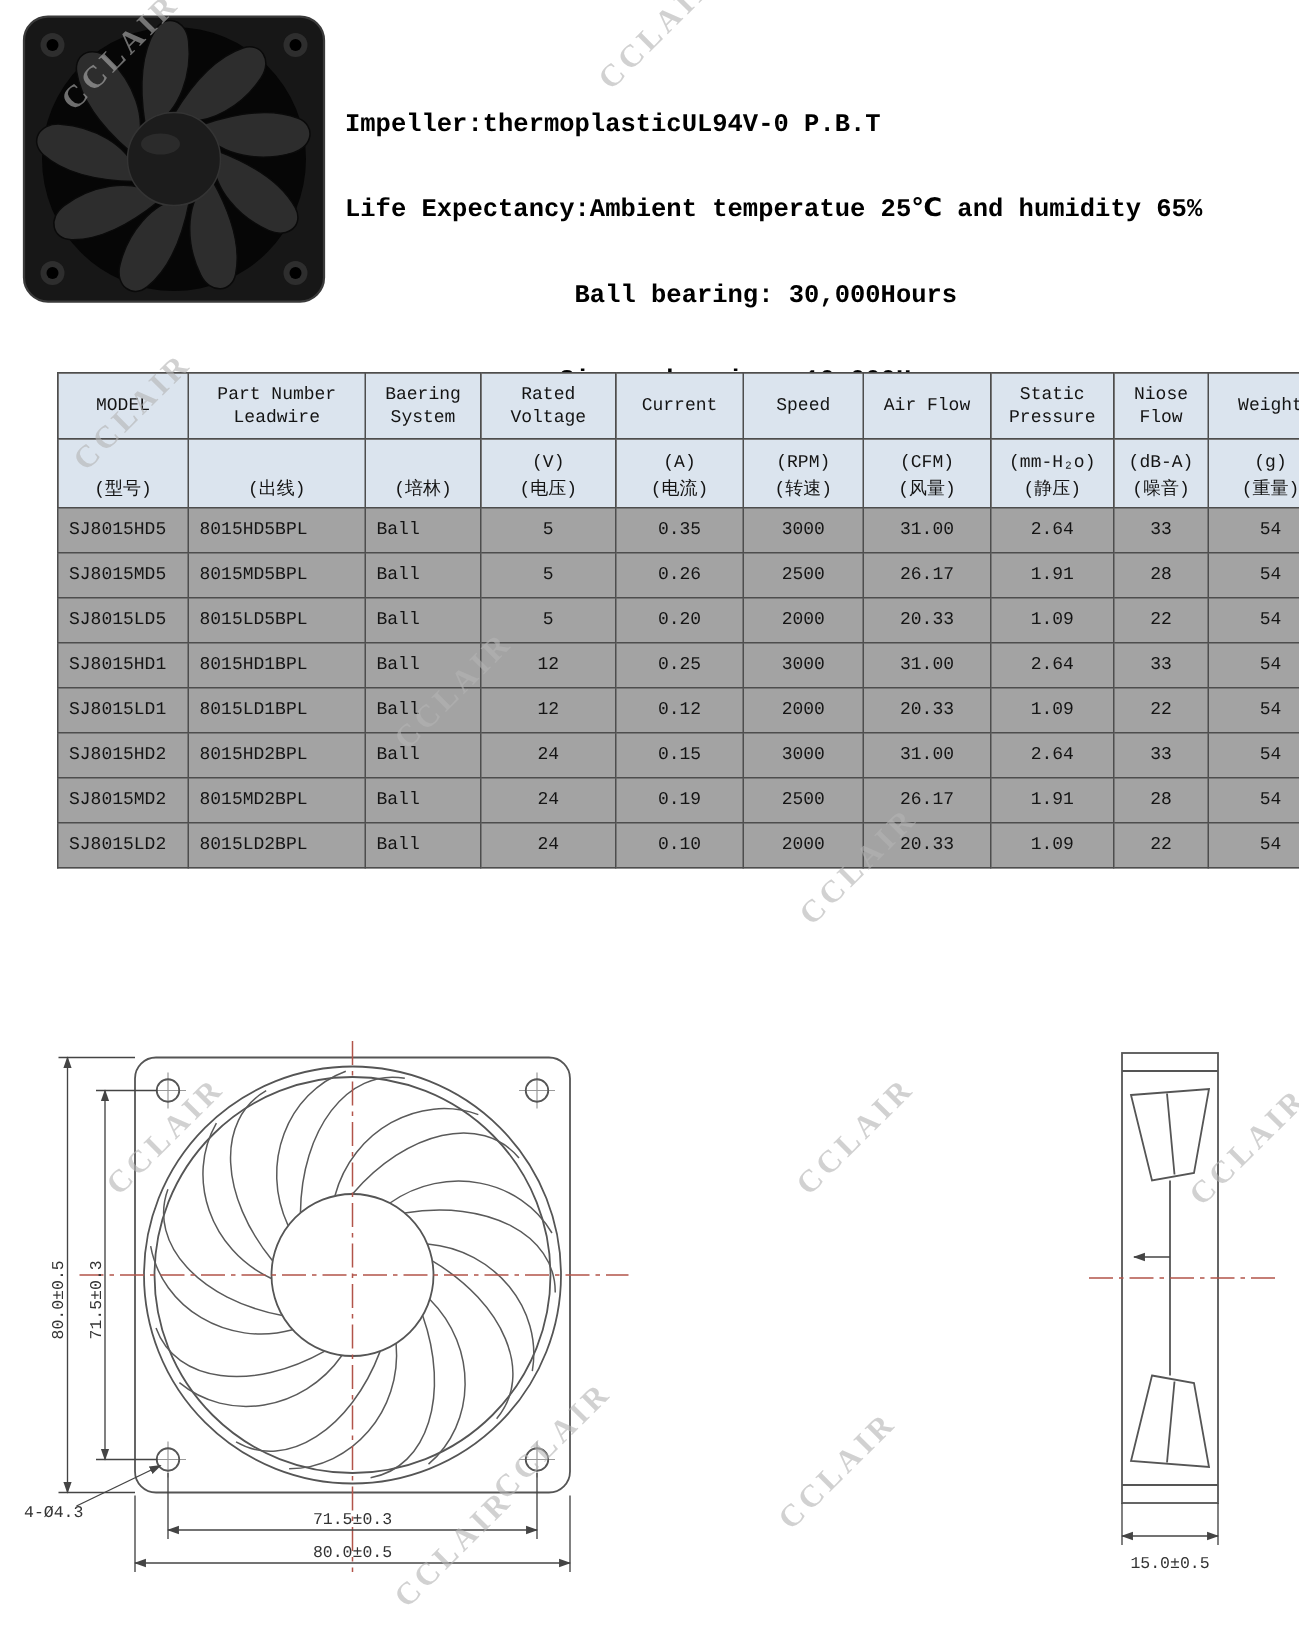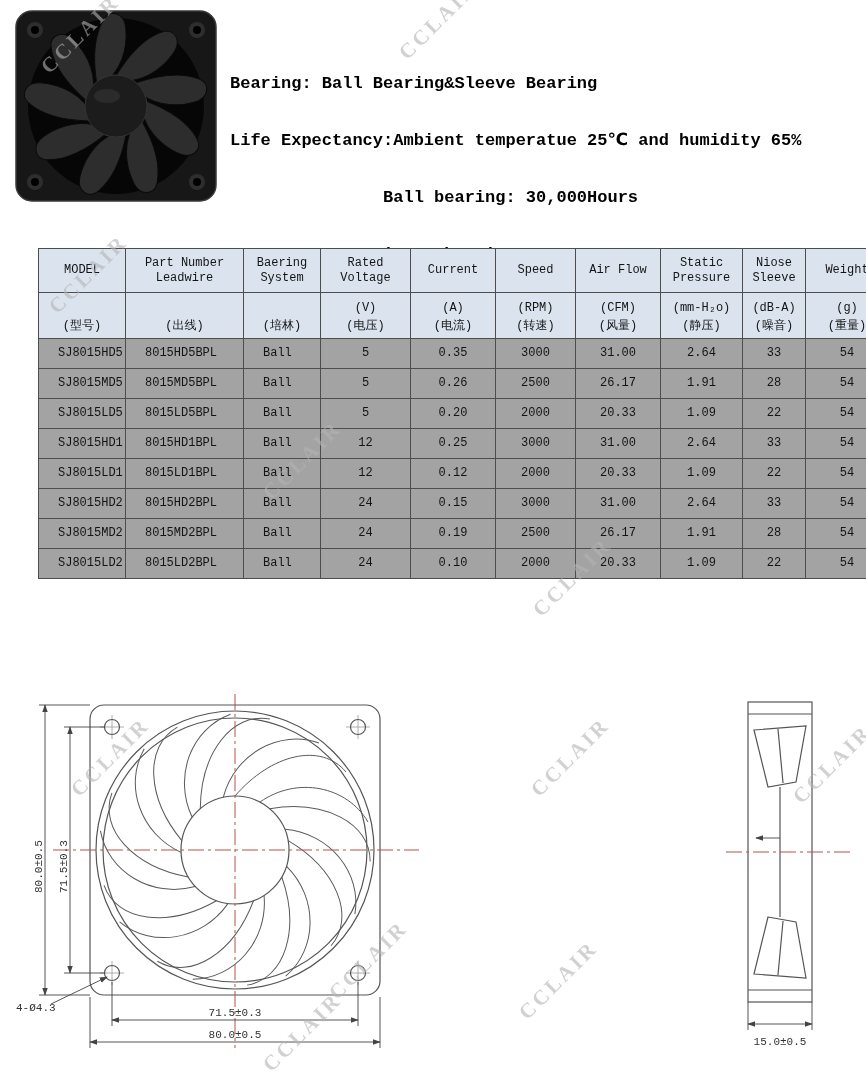--- a/index.html
+++ b/index.html
@@ -40,21 +40,21 @@
     background:#a3a3a3;
     margin-left:24px;
   }
   .spec-table th, .spec-table td { border:1px solid #4d4d4d; overflow:hidden; }
   .spec-table thead th { background:#dbe4ee; font-weight:normal; text-align:center; }
   .spec-table .h-en  { height:44px; vertical-align:middle; }
   .spec-table .h-sub { height:46px; vertical-align:bottom; padding-bottom:3px; }
   .spec-table .h-sub .unit { height:17px; line-height:17px; }
   .spec-table .h-sub .cn   { height:18px; line-height:18px; }
   .spec-table td { height:30px; text-align:center; }
-  .spec-table td.c-left { text-align:left; padding-left:19px; }
+  .spec-table td.c-left { text-align:left; padding-left:7px; }
   
   .front-view-wrap { position:absolute; left:15px;  top:690px; z-index:2; }
   .side-view-wrap  { position:absolute; left:718px; top:690px; z-index:2; }
   svg text {
     font-family:"Liberation Mono","DejaVu Sans Mono","DejaVu Sans",monospace;
     font-size:11px; fill:#333;
   }
 </style>
 </head>
 <body>
@@ -114,21 +114,21 @@
       <g transform="translate(103,98) rotate(320)">
           <path d="M0,-30 C 12,-50 28,-68 46,-74 C 58,-78 66,-66 58,-54 C 46,-36 24,-22 4,-26 Z"></path>
         </g>
     </g>
     <circle cx="103" cy="98" r="31" fill="#1c1c1c" stroke="#343434"></circle>
     <ellipse cx="94" cy="88" rx="13" ry="7" fill="#323232" opacity="0.7"></ellipse>
   </svg>
 </div>
 
 <div class="specs">
-  <div>Bearing: Ball Bearing&amp;Sleeve Bearing</div>
+  <div>Impeller:thermoplasticUL94V-0 P.B.T</div>
   <div>Life Expectancy:Ambient temperatue 25℃ and humidity 65%</div>
   <div>               Ball bearing: 30,000Hours</div>
   <div>              Sieeve bearing :10,000Hours</div>
   <div>Opetaeion Temperature:-10℃~75℃(Ordinary humidity)</div>
   <div>Storage Temperature:-40℃~70℃(Ordinary humidity)</div>
 </div>
 
 <table class="spec-table">
   <colgroup>
     <col style="width:87px">
@@ -167,21 +167,21 @@
         </th>
         <th class="h-en">
           <div>Air Flow</div>
         </th>
         <th class="h-en">
           <div>Static</div>
           <div>Pressure</div>
         </th>
         <th class="h-en">
           <div>Niose</div>
-          <div>Sleeve</div>
+          <div>Flow</div>
         </th>
         <th class="h-en">
           <div>Weight</div>
         </th>
       </tr>
     <tr>
         <th class="h-sub">
           <div class="unit"></div>
           <div class="cn">(型号)</div>
         </th>

